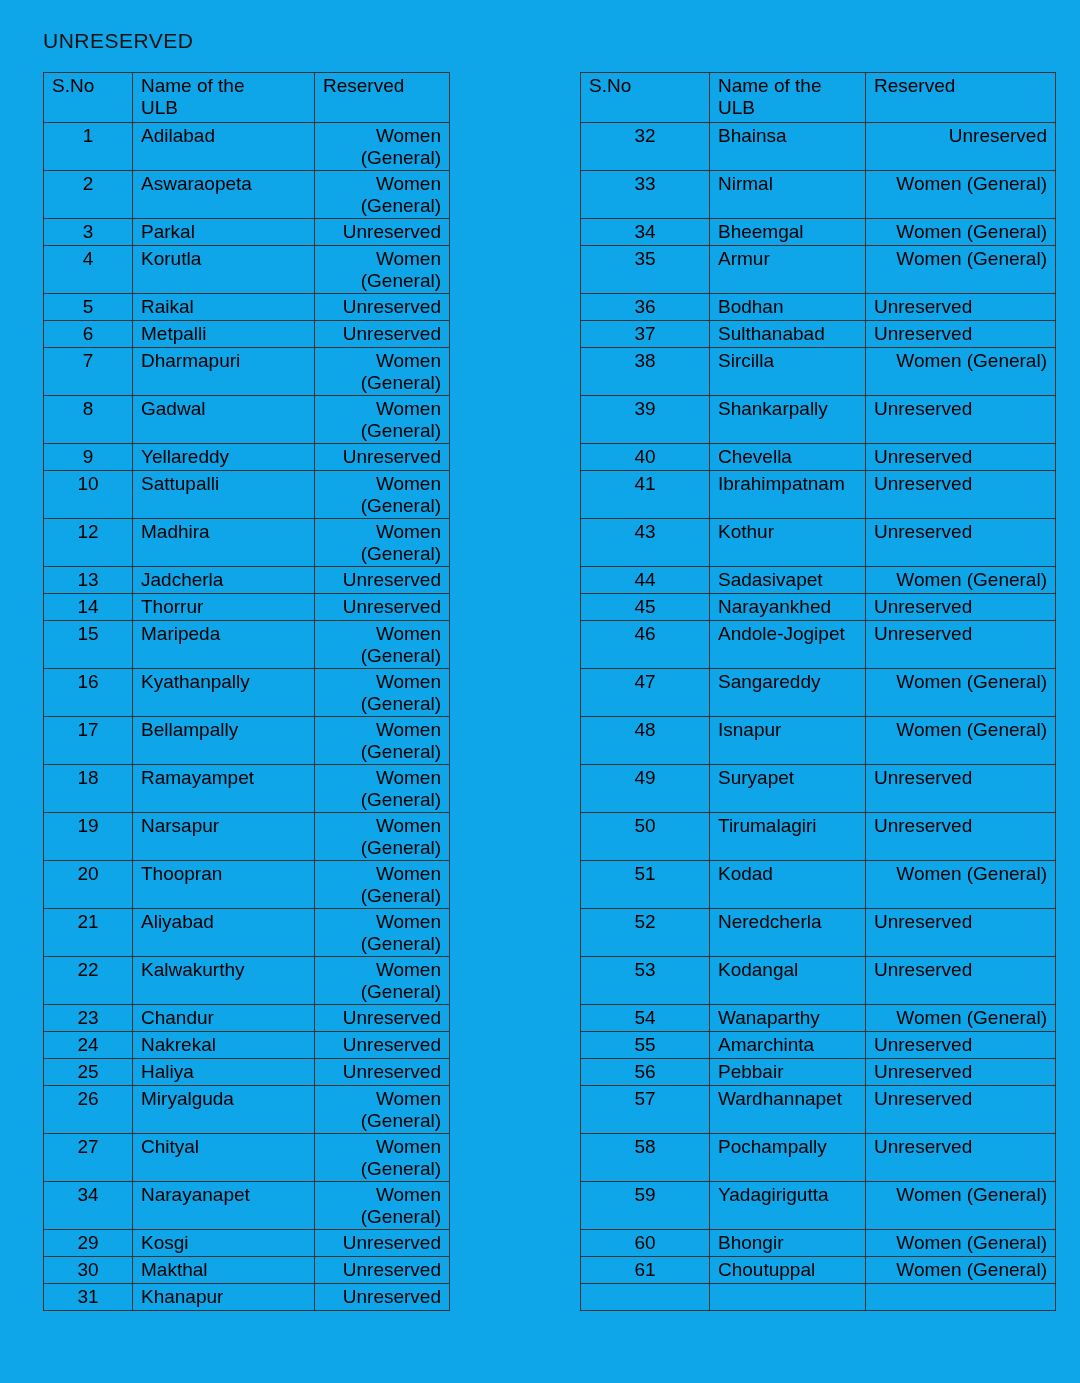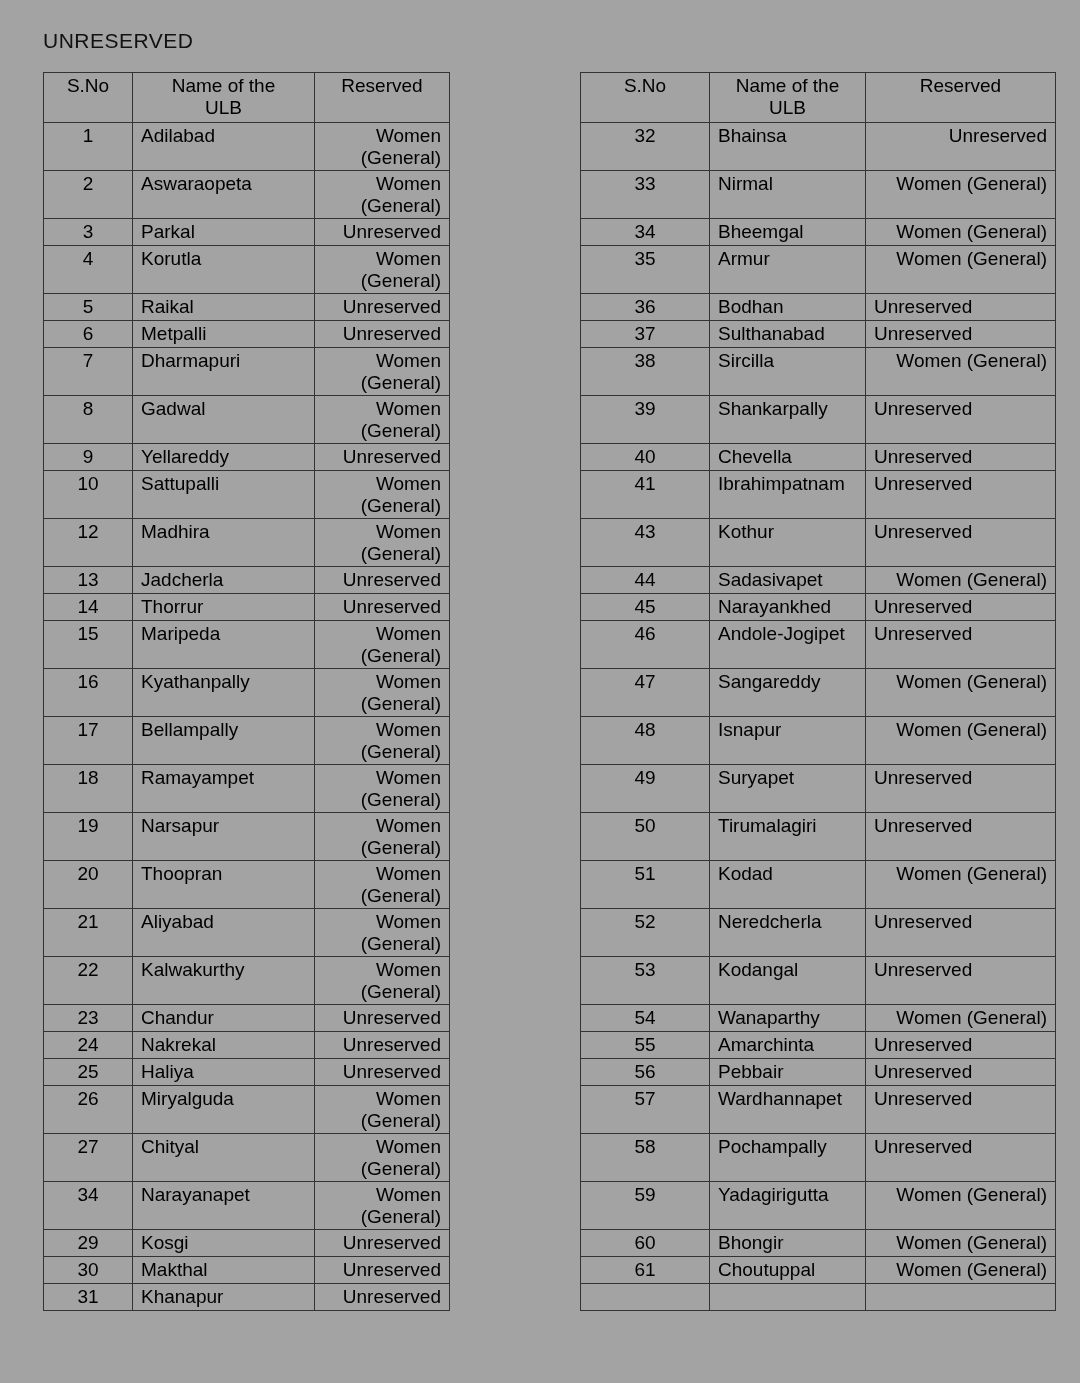--- a/index.html
+++ b/index.html
@@ -6,21 +6,21 @@
     margin: 0;
     padding: 0;
     background: #ffffff;
     color: #000000;
     font-family: "Liberation Sans", "DejaVu Sans", sans-serif;
   }
   .page {
     position: relative;
     width: 1080px;
     height: 1383px;
-    background: #a3a3a3;
+    background: #0ea5e9;
     overflow: hidden;
   }
   .title {
     position: absolute;
     left: 43px;
     top: 30px;
     font-size: 21px;
     line-height: 22px;
     letter-spacing: 0.5px;
     color: #111111;
@@ -42,21 +42,20 @@
     overflow: hidden;
   }
   td.spacer {
     border: none !important;
     padding: 0;
   }
   tr.head  { height: 50px; }
   tr.tall  { height: 47px; }
   tr.short { height: 27px; }
   td.hd {
-    text-align: center;
   }
   td.hd .wrapcap {
     display: inline-block;
     max-width: 114px;
   }
   td.sno {
     text-align: center;
     padding-left: 2px;
     padding-right: 2px;
   }

